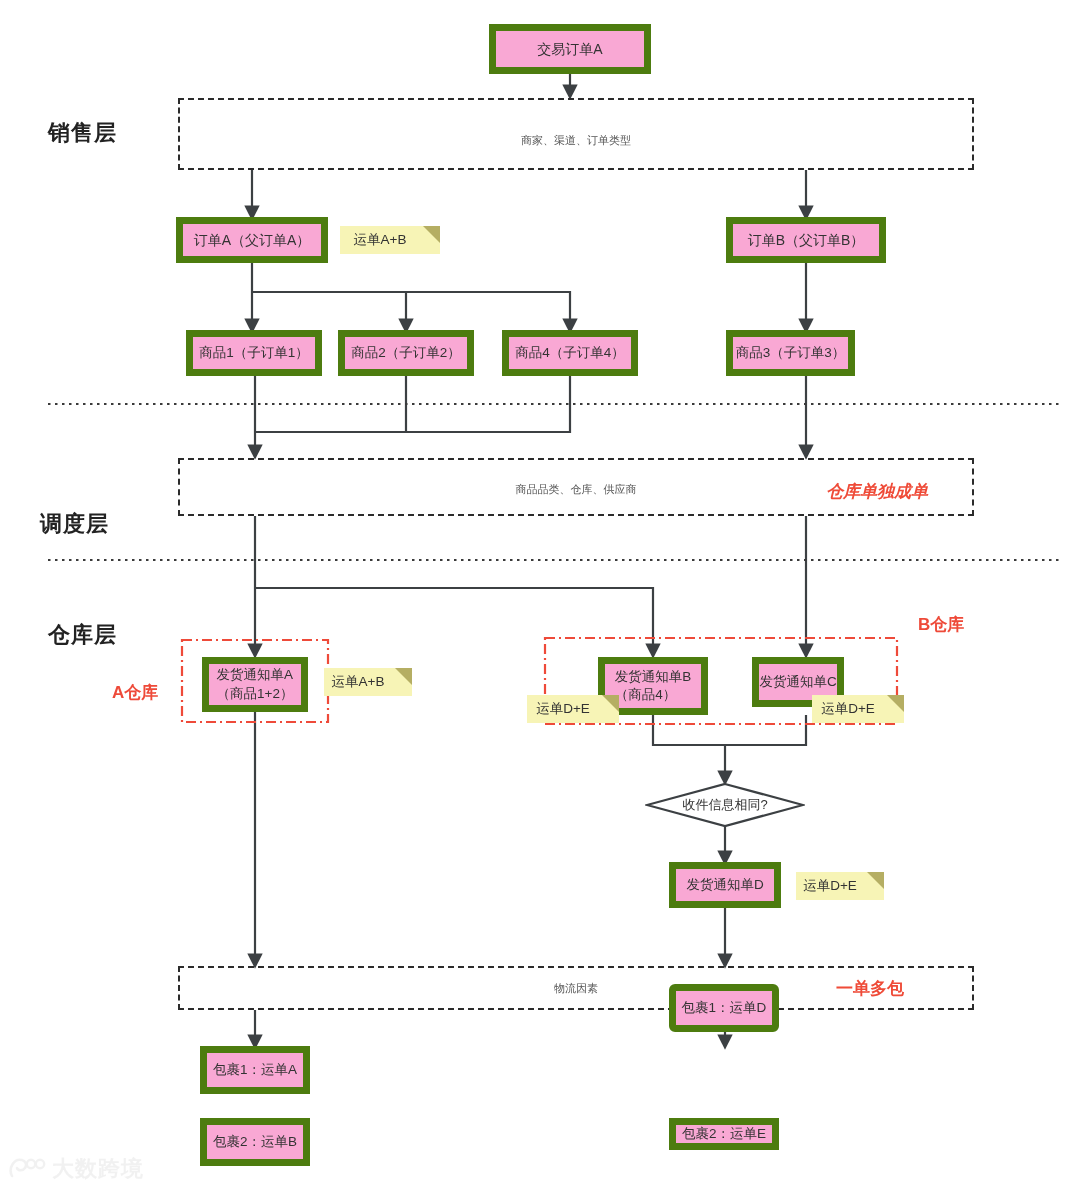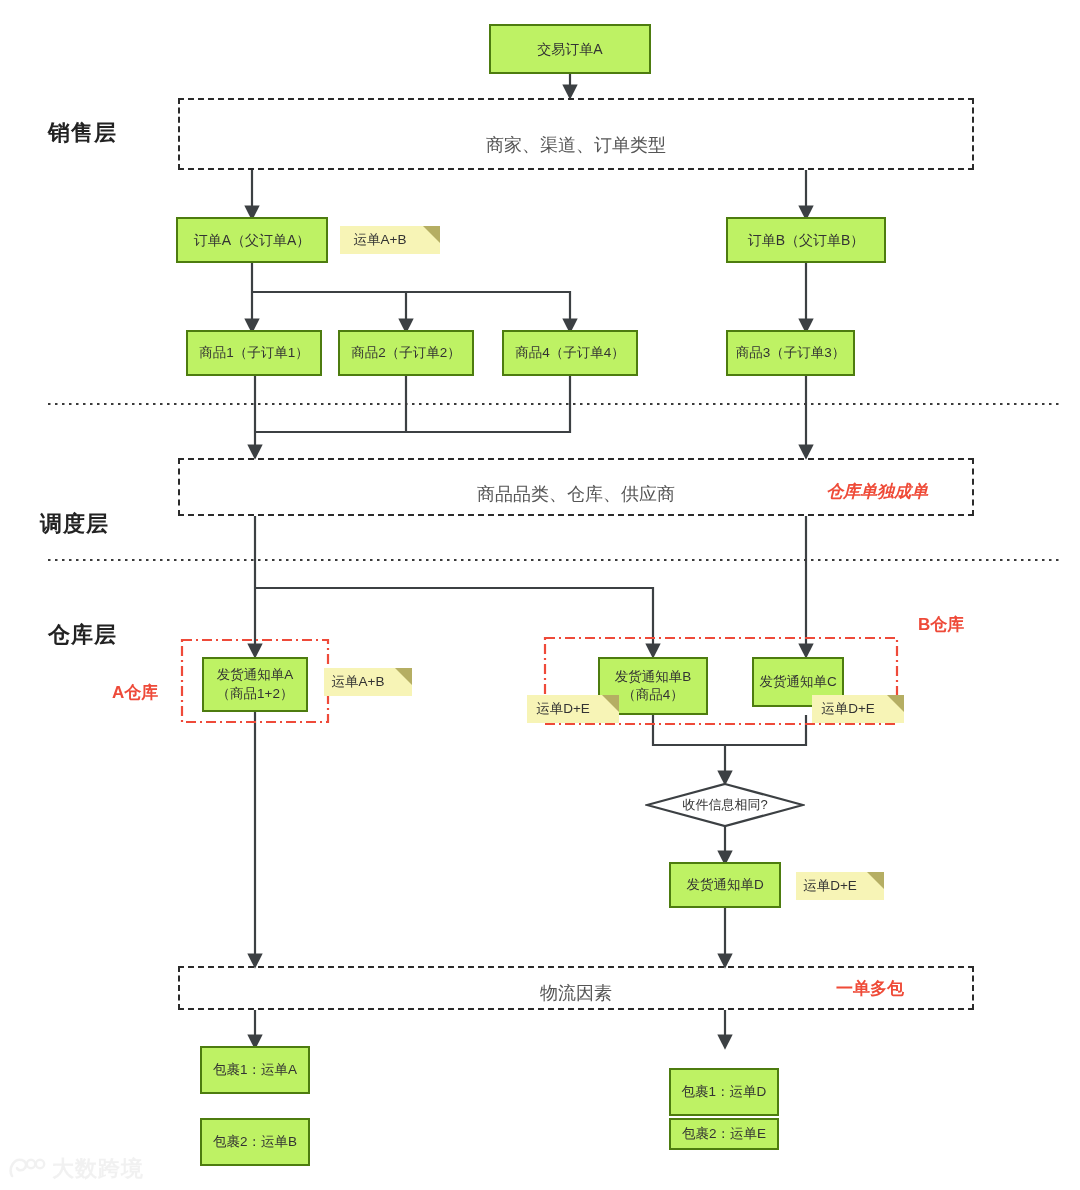--- a/index.html
+++ b/index.html
@@ -18,42 +18,41 @@
   svg.wires{
     position:absolute;
     left:0;top:0;
     width:1080px;height:1190px;
     pointer-events:none;
   }
   
   .node{
     position:absolute;
     box-sizing:border-box;
-    border:2px solid #4d7c0f;
-    background:#bef264;
+    border:7px solid #4d7c0f;
+    background:#f9a8d4;
     display:flex;
     align-items:center;
     justify-content:center;
-    text-align:center;
     font-size:14px;
     line-height:1.35;
     color:#333;
     white-space:pre-line;
   }
   .node.small{font-size:13.5px;}
   
   .band{
     position:absolute;
     box-sizing:border-box;
     border:2.5px dashed #2b2b2b;
     background:transparent;
   }
   .band-label{
     position:absolute;
-    font-size:18px;
+    font-size:11px;
     color:#555;
     white-space:nowrap;
   }
   .band-tag{
     position:absolute;
     font-size:17px;
     font-weight:bold;
     color:#ef4b38;
     white-space:nowrap;
   }
@@ -216,21 +215,21 @@
 
   <div class="node small" style="left:202px; top:657px; width:106px; height:55px;">发货通知单A
 （商品1+2）</div>
   <div class="node small" style="left:598px; top:657px; width:110px; height:58px;">发货通知单B
 （商品4）</div>
   <div class="node small" style="left:752px; top:657px; width:92px; height:50px;">发货通知单C</div>
   <div class="node small" style="left:669px; top:862px; width:112px; height:46px;">发货通知单D</div>
 
   <div class="node small" style="left:200px; top:1046px; width:110px; height:48px;">包裹1：运单A</div>
   <div class="node small" style="left:200px; top:1118px; width:110px; height:48px;">包裹2：运单B</div>
-  <div class="node small" style="left:669px; top:1068px; width:110px; height:48px;">包裹1：运单D</div>
+  <div class="node small" style="left:669px; top:984px; width:110px; height:48px;border-radius:6px;">包裹1：运单D</div>
   <div class="node small" style="left:669px; top:1118px; width:110px; height:32px;">包裹2：运单E</div>
 
   <div class="diamond-wrap" style="left:645px; top:782px; width:160px; height:46px;">
     <svg width="160" height="46" viewBox="0 0 160 46">
       <polygon points="80,2 158,23 80,44 2,23" fill="#ffffff" stroke="#3c4043" stroke-width="2.2"></polygon>
     </svg>
     <div class="dtext">收件信息相同?</div>
   </div>
 
   <div class="note" style="left:340px; top:226px; width:100px; height:28px;">

